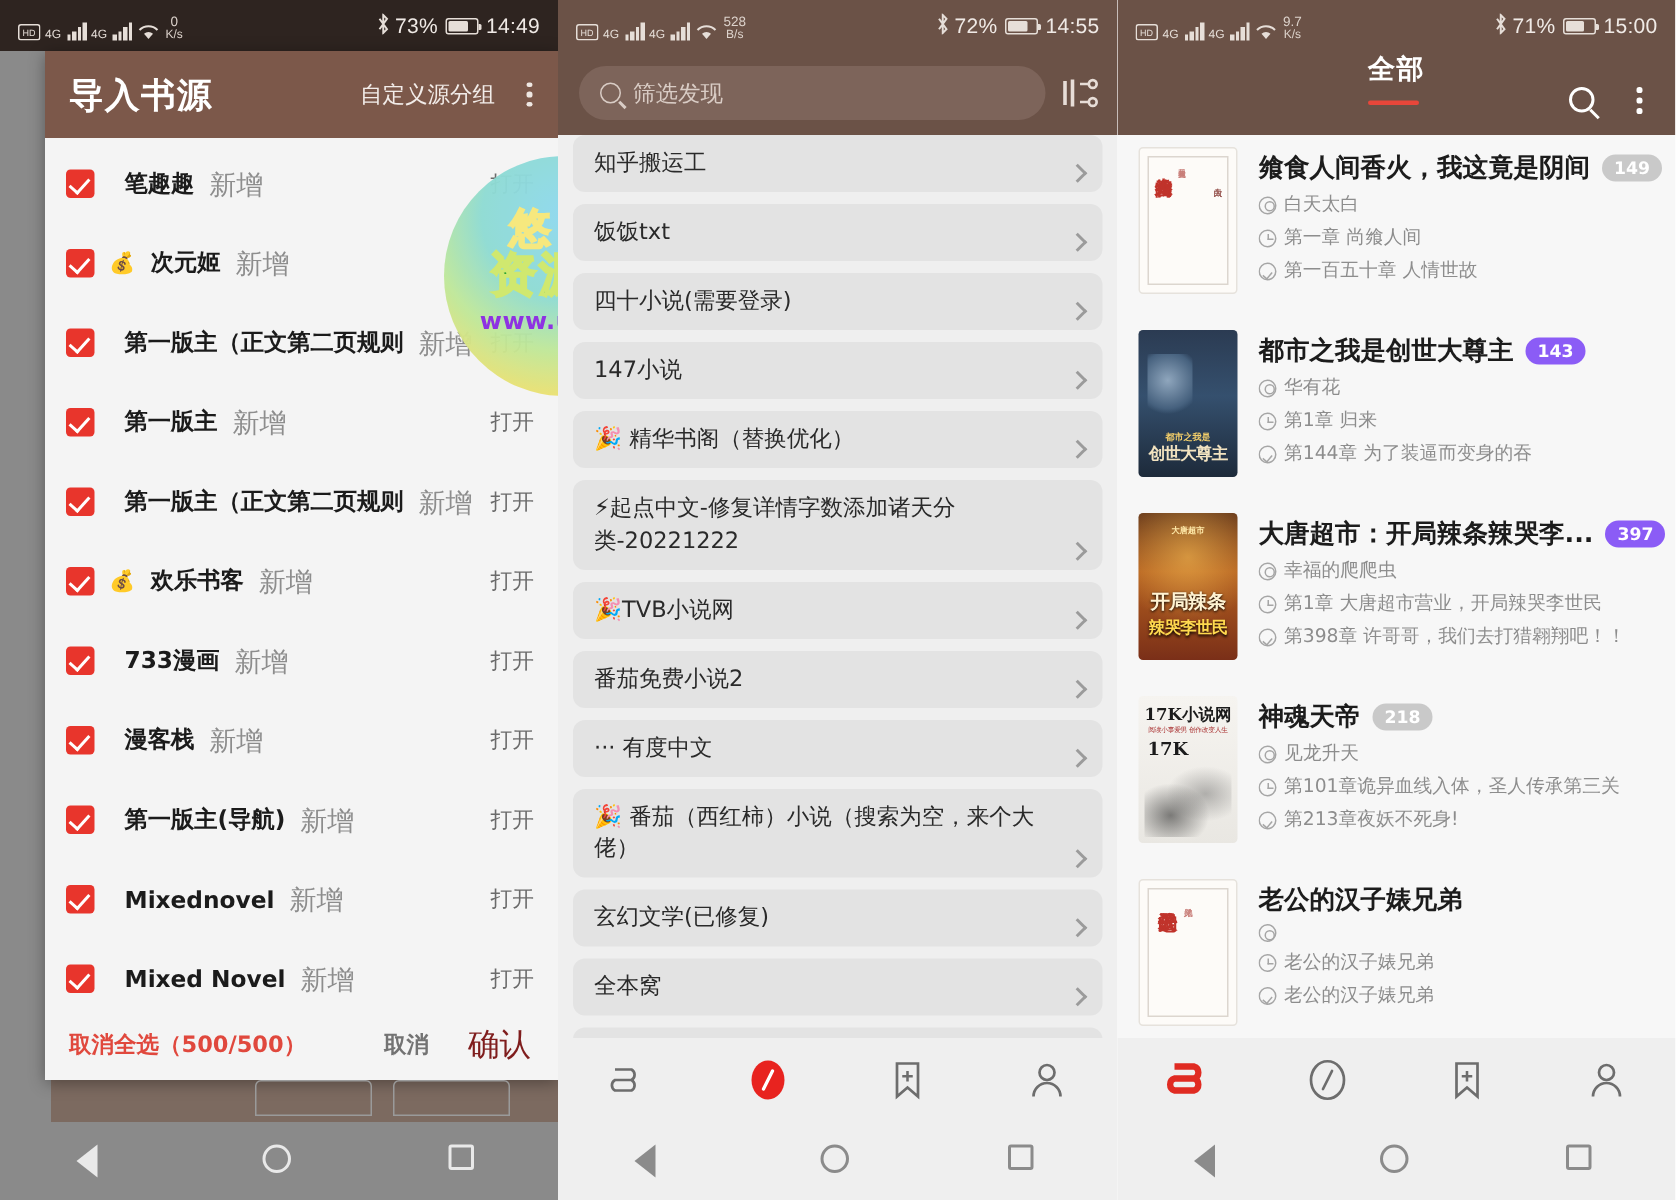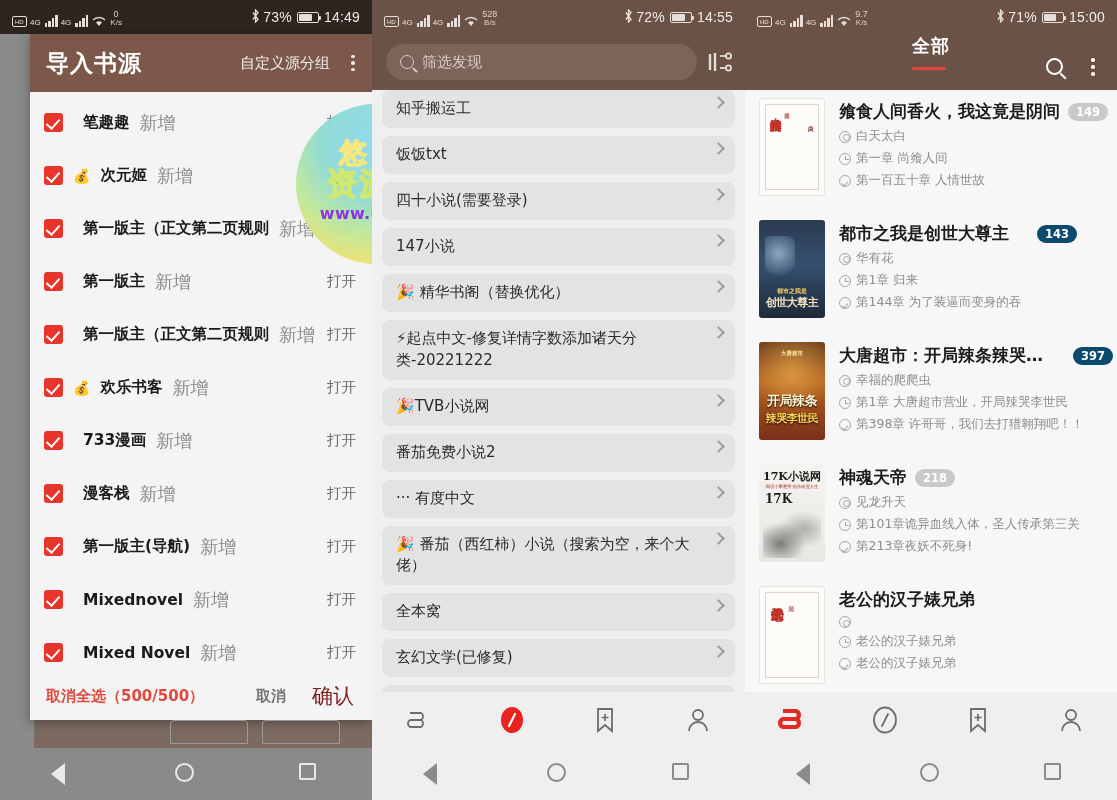--- a/index.html
+++ b/index.html
@@ -113,21 +113,21 @@
     flex:1; height:36px; border-radius:18px; background:#7d645a;
     display:flex; align-items:center; gap:8px; padding:0 14px;
     color:#d9ccc5; font-size:15px;
   }
   .mag { width:14px;height:14px;border:1.8px solid #d9ccc5;border-radius:50%;position:relative;flex:0 0 14px;}
   .mag::after{content:"";position:absolute;right:-5px;bottom:-3px;width:6px;height:1.8px;background:#d9ccc5;transform:rotate(45deg);}
   .grp-icon { width:26px;height:26px;position:relative; flex:0 0 26px;}
   .p2-list { position:absolute; left:0; right:0; top:90px; bottom:104px; overflow:hidden; padding:0 10px;}
   .disc-row {
     background:#e3e3e3; border-radius:8px; margin-bottom:8px;
-    min-height:38px; display:flex; align-items:flex-start; padding:8px 12px 8px 14px;
+    min-height:38px; display:flex; align-items:flex-end; padding:8px 12px 8px 14px;
     font-size:15px; color:#2a2a2a;
   }
   .disc-row .txt { flex:1; line-height:1.45; }
   .chev { width:9px;height:9px;border:solid #9b9b9b;border-width:2px 2px 0 0;transform:rotate(45deg);flex:0 0 9px;margin-left:8px;}
   
   .tabbar {
     position:absolute;left:0;right:0;bottom:52px;height:56px;background:#efefef;
     display:flex;align-items:center;justify-content:space-around;
   }
   .p2 .navbar, .p3 .navbar { background:#efefef; }
@@ -145,21 +145,21 @@
   .kebab2 { width:20px;display:flex;flex-direction:column;align-items:center;gap:3.5px;}
   .kebab2 i{width:3.5px;height:3.5px;border-radius:50%;background:#fff;}
   .p3-list{position:absolute;left:0;right:0;top:90px;bottom:104px;overflow:hidden;padding:8px 4px 0 14px;}
   .book { display:flex; gap:14px; margin-bottom:14px; height:108px; }
   .cover { width:66px;height:98px;flex:0 0 66px;border-radius:3px;overflow:hidden;position:relative;background:#ddd;}
   .binfo { flex:1; min-width:0; display:flex; flex-direction:column; padding-top:2px;}
   .btitle-row{display:flex;align-items:center;gap:8px;}
   .btitle{font-size:17px;font-weight:700;color:#1c1c1c;white-space:nowrap;overflow:hidden;text-overflow:ellipsis;}
   .badge{flex:0 0 auto;font-size:11.5px;color:#fff;border-radius:10px;padding:2px 8px;font-weight:700;}
   .badge.grey{background:#c9c9c9;}
-  .badge.red{background:#0c4a6e;margin-left:20px;}
+  .badge.red{background:#8b5cf6;}
   .bline{display:flex;align-items:center;gap:5px;font-size:12.5px;color:#8d8d8d;margin-top:5px;white-space:nowrap;overflow:hidden;text-align:center;}
   .bico{width:12px;height:12px;flex:0 0 12px;border:1.3px solid #a6a6a6;border-radius:50%;position:relative;}
   .bico.person::after{content:"";position:absolute;left:3px;top:2.8px;width:5px;height:5px;border:1.2px solid #a6a6a6;border-radius:50%;}
   .bico.clock::after{content:"";position:absolute;left:5px;top:2.5px;width:1.2px;height:4px;background:#a6a6a6;}
   .bico.clock::before{content:"";position:absolute;left:5px;top:5.5px;width:3.5px;height:1.2px;background:#a6a6a6;}
   .bico.check::after{content:"";position:absolute;left:2.6px;top:4.5px;width:3px;height:5px;border:solid #a6a6a6;border-width:0 1.2px 1.2px 0;transform:rotate(40deg);}
 
   
   .watermark{
     position:absolute; left:296px; top:104px; width:160px;height:160px;
@@ -452,25 +452,25 @@
       </div>
       <div class="disc-row">
         <span class="txt">··· 有度中文</span>
         <span class="chev"></span>
       </div>
       <div class="disc-row">
         <span class="txt">🎉 番茄（西红柿）小说（搜索为空，来个大佬）</span>
         <span class="chev"></span>
       </div>
       <div class="disc-row">
+        <span class="txt">玄幻文学(已修复)</span>
+        <span class="chev"></span>
+      </div>
+      <div class="disc-row">
         <span class="txt">全本窝</span>
-        <span class="chev"></span>
-      </div>
-      <div class="disc-row">
-        <span class="txt">玄幻文学(已修复)</span>
         <span class="chev"></span>
       </div>
       <div class="disc-row">
         <span class="txt">若初文学m</span>
 
       </div>
     </div>
 
     <div class="tabbar">
       <div class="tb-ico">

